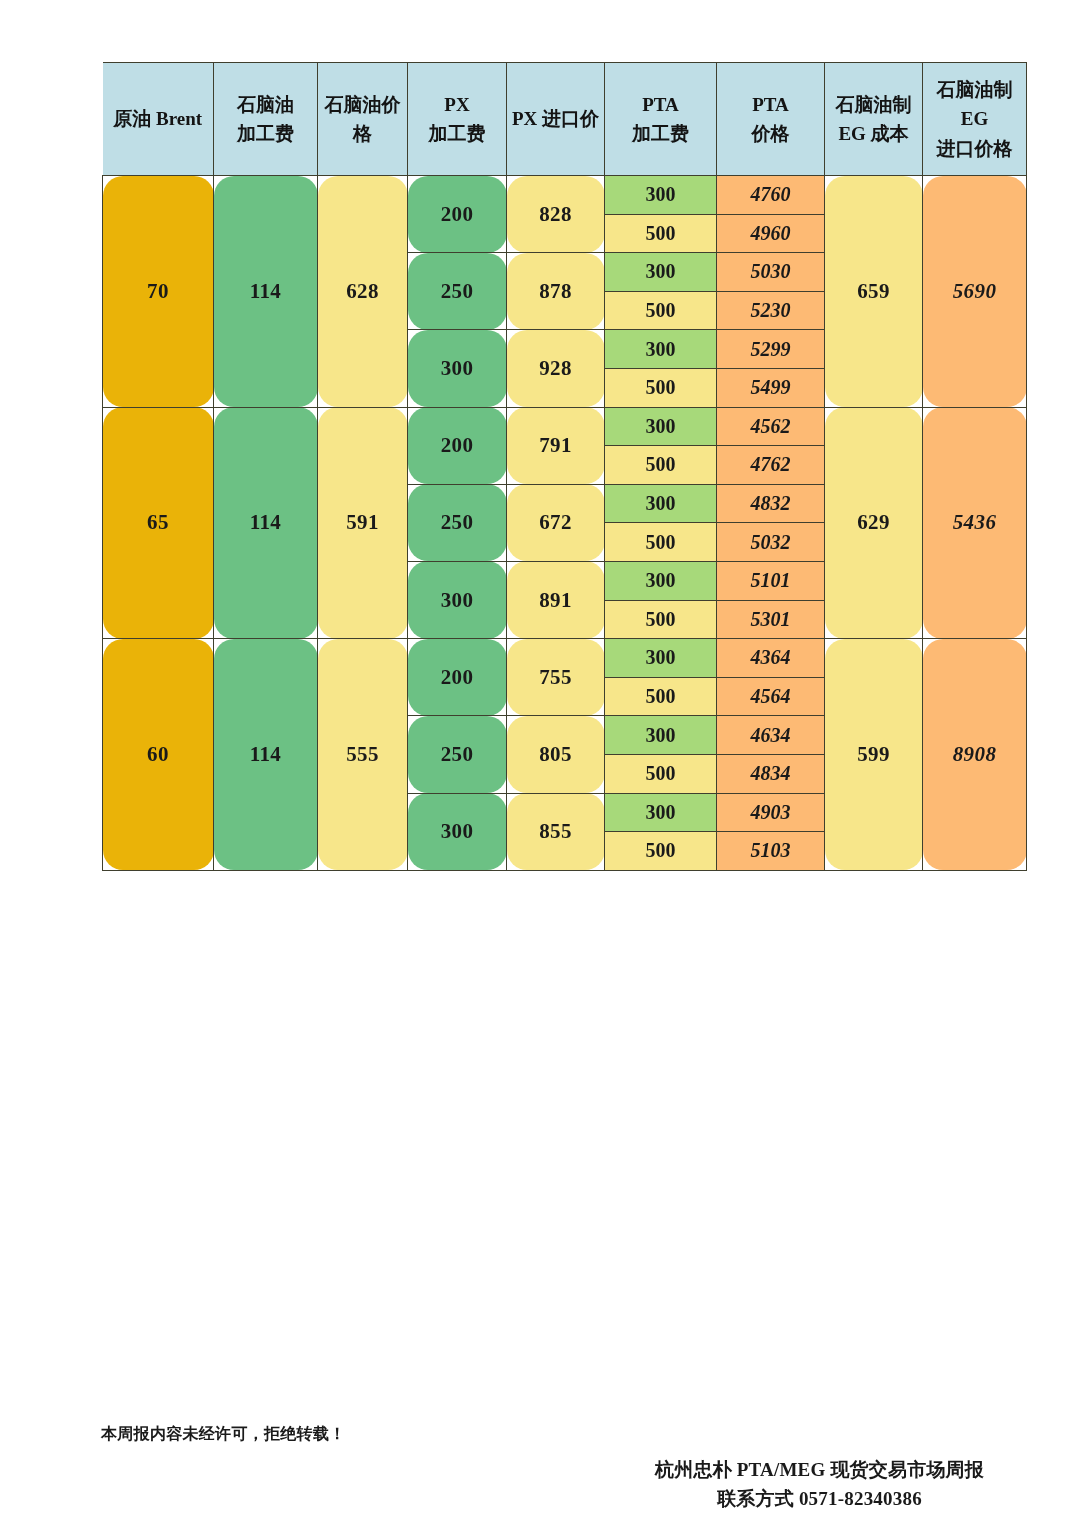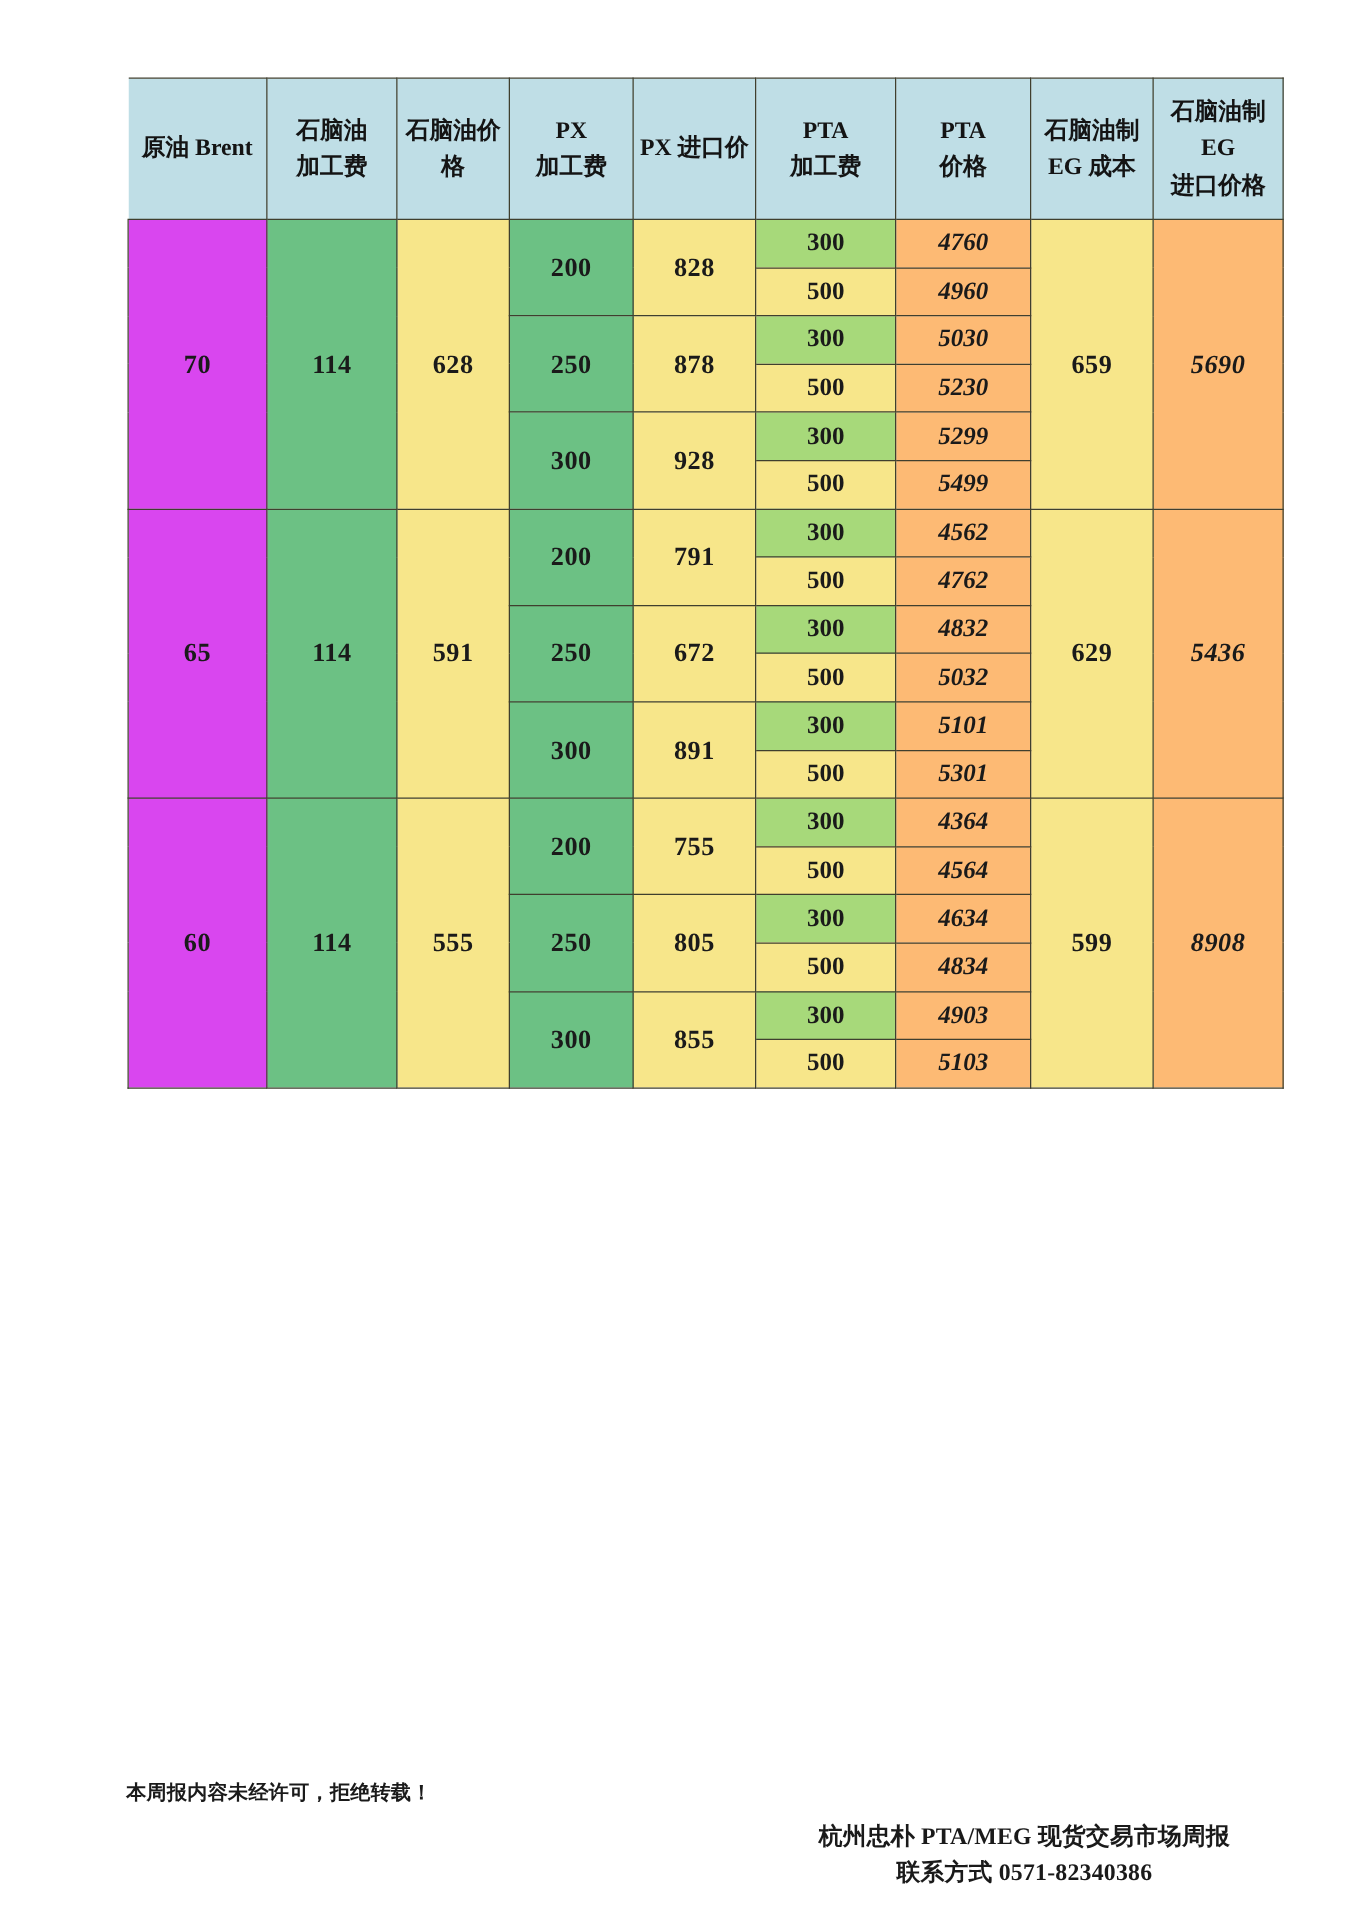--- a/index.html
+++ b/index.html
@@ -33,27 +33,27 @@
   col.c-nap-fee{width:104px;}
   col.c-nap-price{width:90px;}
   col.c-px-fee{width:99px;}
   col.c-px-imp{width:98px;}
   col.c-pta-fee{width:112px;}
   col.c-pta-price{width:108px;}
   col.c-eg-cost{width:98px;}
   col.c-eg-imp{width:104px;}
 
   
-  .bg-green-d{background:#d946ef;margin-top:11px;}
+  .bg-green-d{background:#eab308;margin-top:11px;}
   .bg-green-m{background:#6cc184;}
   .bg-green-l{background:#a7d97a;}
   .bg-yellow {background:#f7e68a;}
   .bg-red    {background:#fdba74;font-style:italic;}
 
-  td.val{font-size:21px;letter-spacing:.4px;}
+  td.val{font-size:21px;letter-spacing:.4px;border-radius:20px;}
   td.small{font-size:20px;}
   .r-leaf{height:38.6px;}
 
   
   .footer-left{
     position:absolute;left:101px;top:1424px;
     font-size:16px;font-weight:700;letter-spacing:.3px;
     font-family:"Liberation Serif","DejaVu Serif",serif;
   }
   .footer-right{

